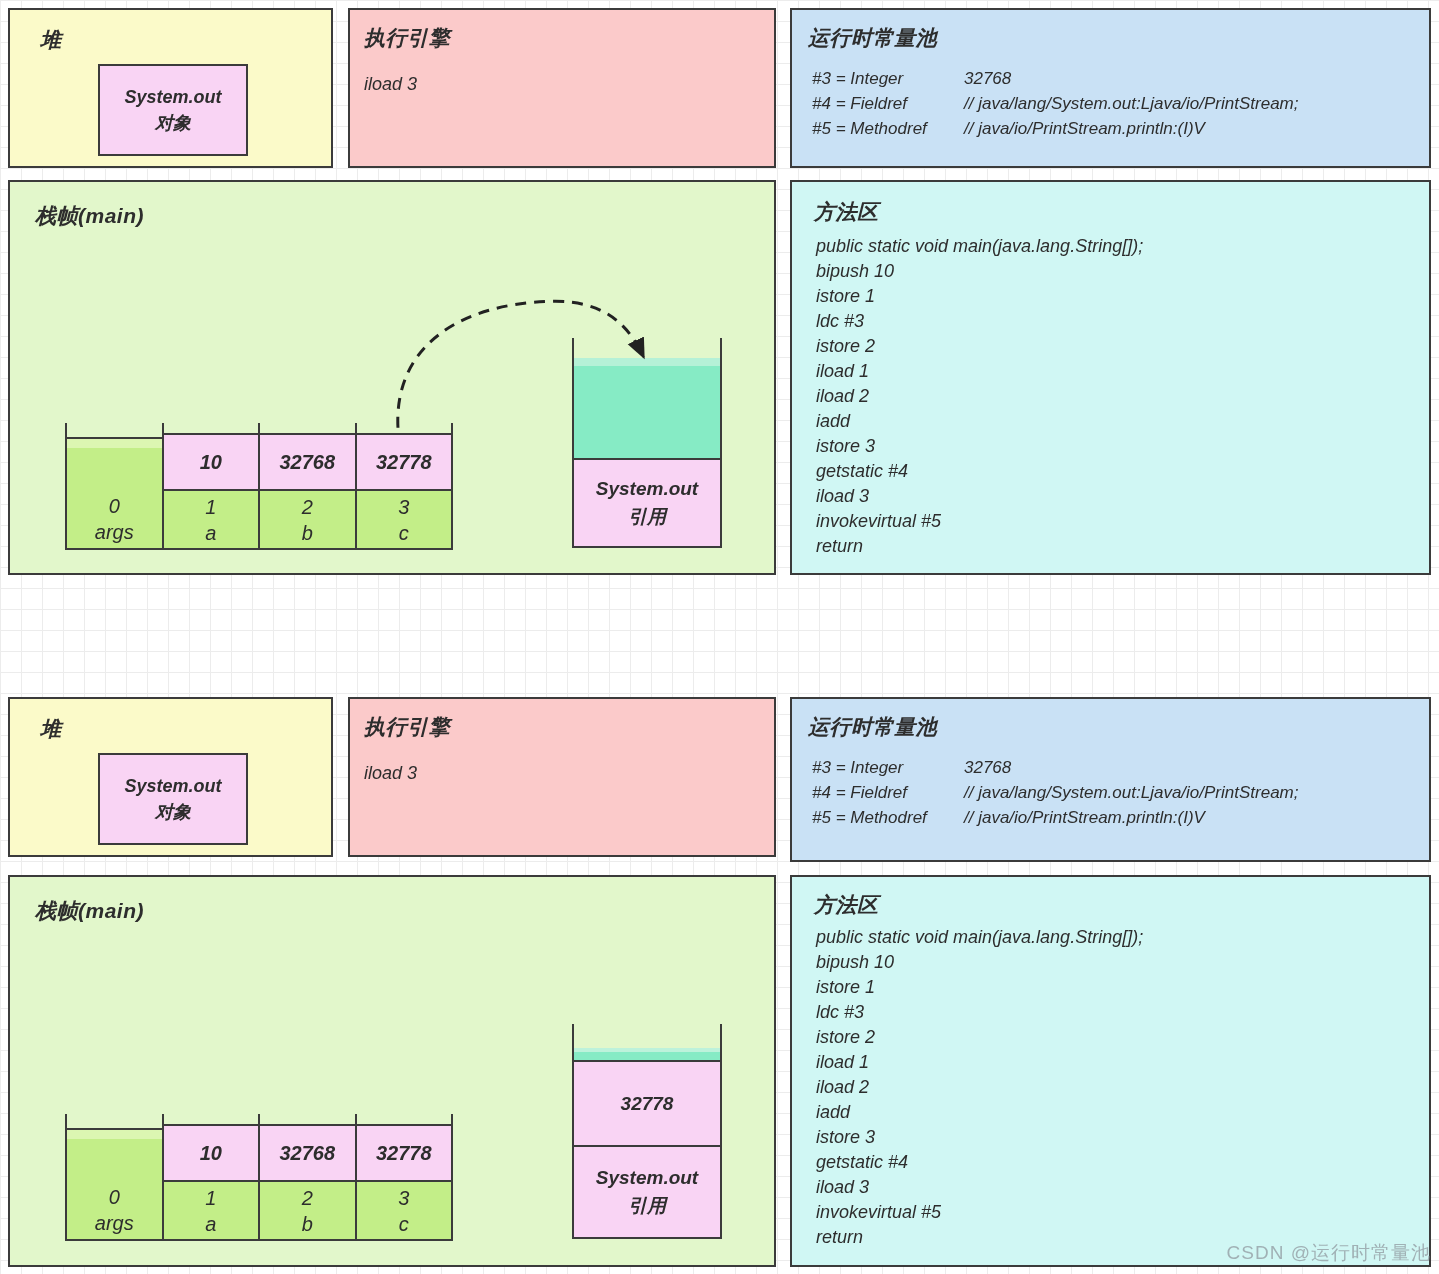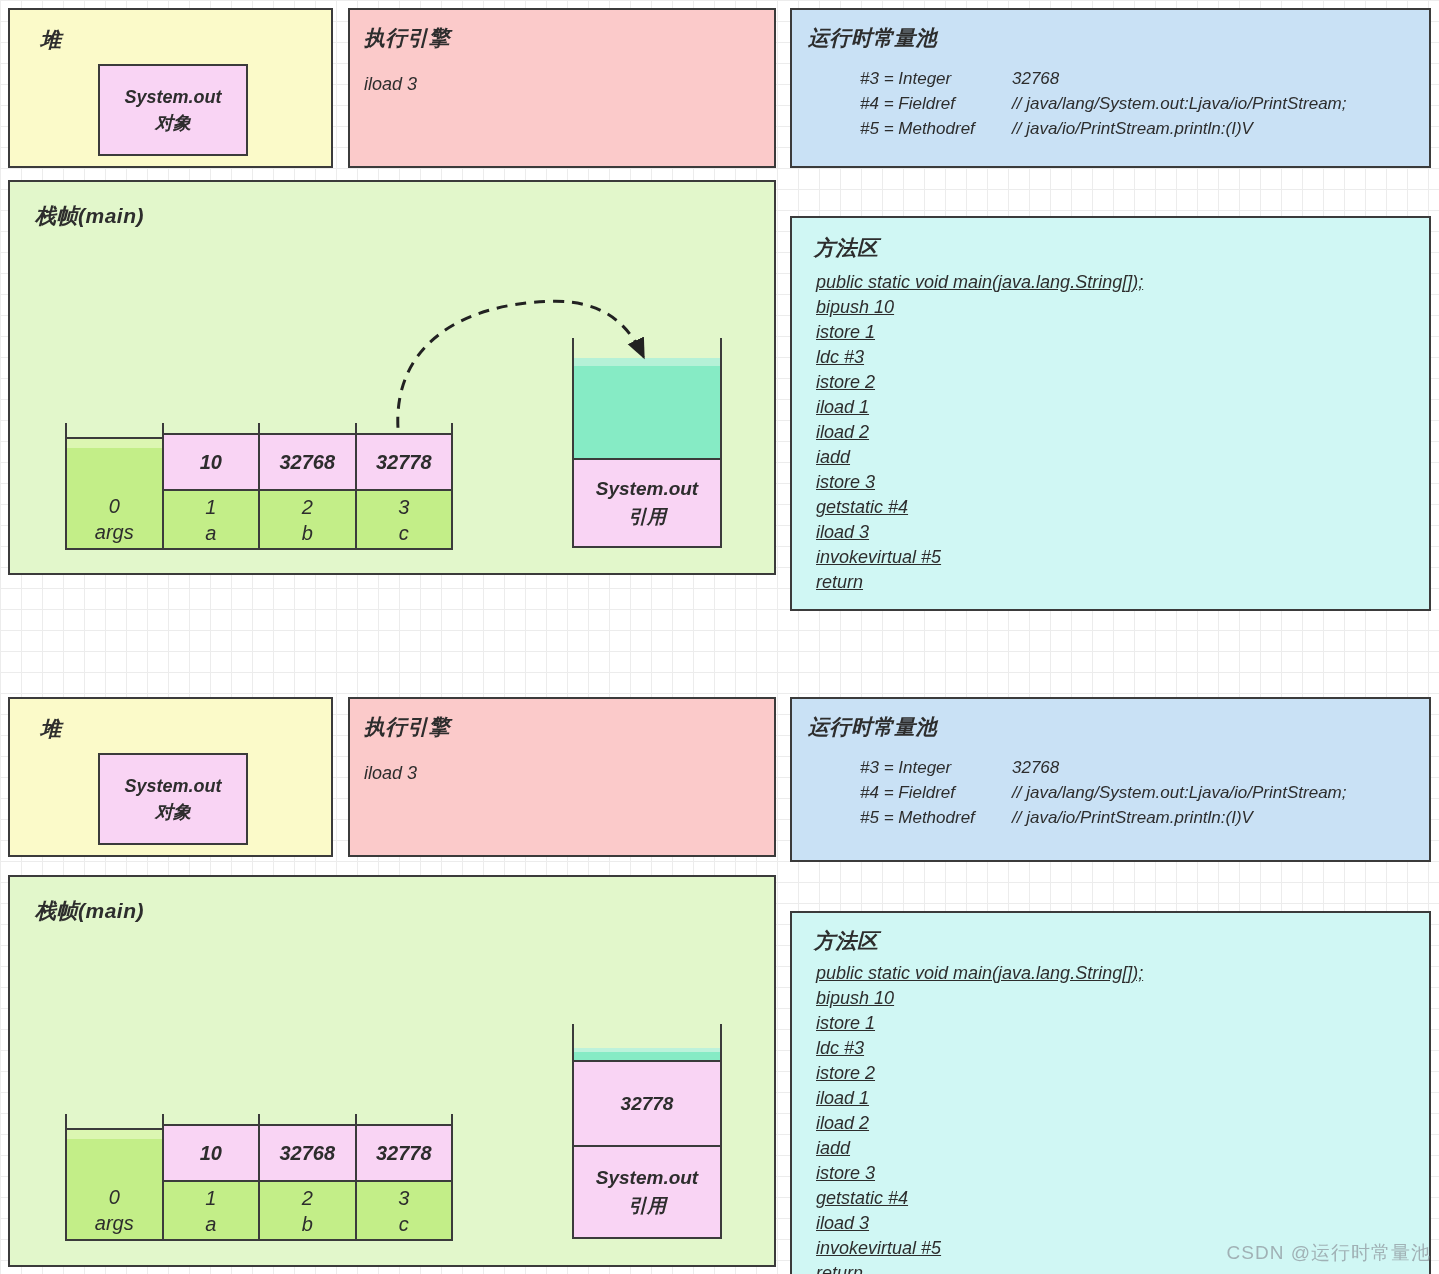--- a/index.html
+++ b/index.html
@@ -18,44 +18,44 @@
   }
   .box{
     position:absolute;
     border:2px solid var(--border,#3b3b3b);
     box-sizing:border-box;
   }
   .heap-box{background:var(--heap-bg,#fbfac9);}
   .engine-box{background:var(--engine-bg,#fbcaca);}
   .pool-box{background:var(--pool-bg,#c9e1f5);}
   .frame-box{background:var(--frame-bg,#e2f7cb);}
-  .method-box{background:var(--method-bg,#d0f7f4);margin-top:36px;}
+  .method-box{background:var(--method-bg,#d0f7f4);}
   .box-title{
     position:absolute;
     font-weight:bold;
     font-size:21px;
     letter-spacing:0.5px;
   }
   .obj-box{
     position:absolute;
     left:88px;top:54px;width:150px;height:92px;
     background:var(--cell-pink,#f9d4f4);
     border:2px solid var(--border,#3b3b3b);
     box-sizing:border-box;
     display:flex;flex-direction:column;
     align-items:center;justify-content:center;
     font-weight:bold;font-size:18px;line-height:1.45;
     text-align:center;
   }
   .engine-instr{position:absolute;left:14px;top:64px;font-size:18px;}
-  .pool-rows{position:absolute;left:20px;top:56px;right:8px;margin-left:48px;}
+  .pool-rows{position:absolute;left:20px;top:56px;right:8px;}
   .pool-row{display:flex;height:25px;line-height:25px;font-size:17px;}
   .pool-label{width:152px;flex:none;}
   .pool-value{flex:1;white-space:nowrap;}
-  .method-lines{position:absolute;left:24px;top:52px;right:8px;text-decoration:underline;}
+  .method-lines{position:absolute;left:24px;top:52px;right:8px;}
   .code-line{height:25px;line-height:25px;font-size:18px;white-space:nowrap;}
 
   
   .lv-table{
     position:absolute;left:55px;width:388px;height:127px;
     border:2px solid var(--border,#3b3b3b);border-top:none;
     box-sizing:border-box;
     display:flex;
   }
   .lv-col{flex:1;position:relative;border-left:2px solid var(--border,#3b3b3b);}

